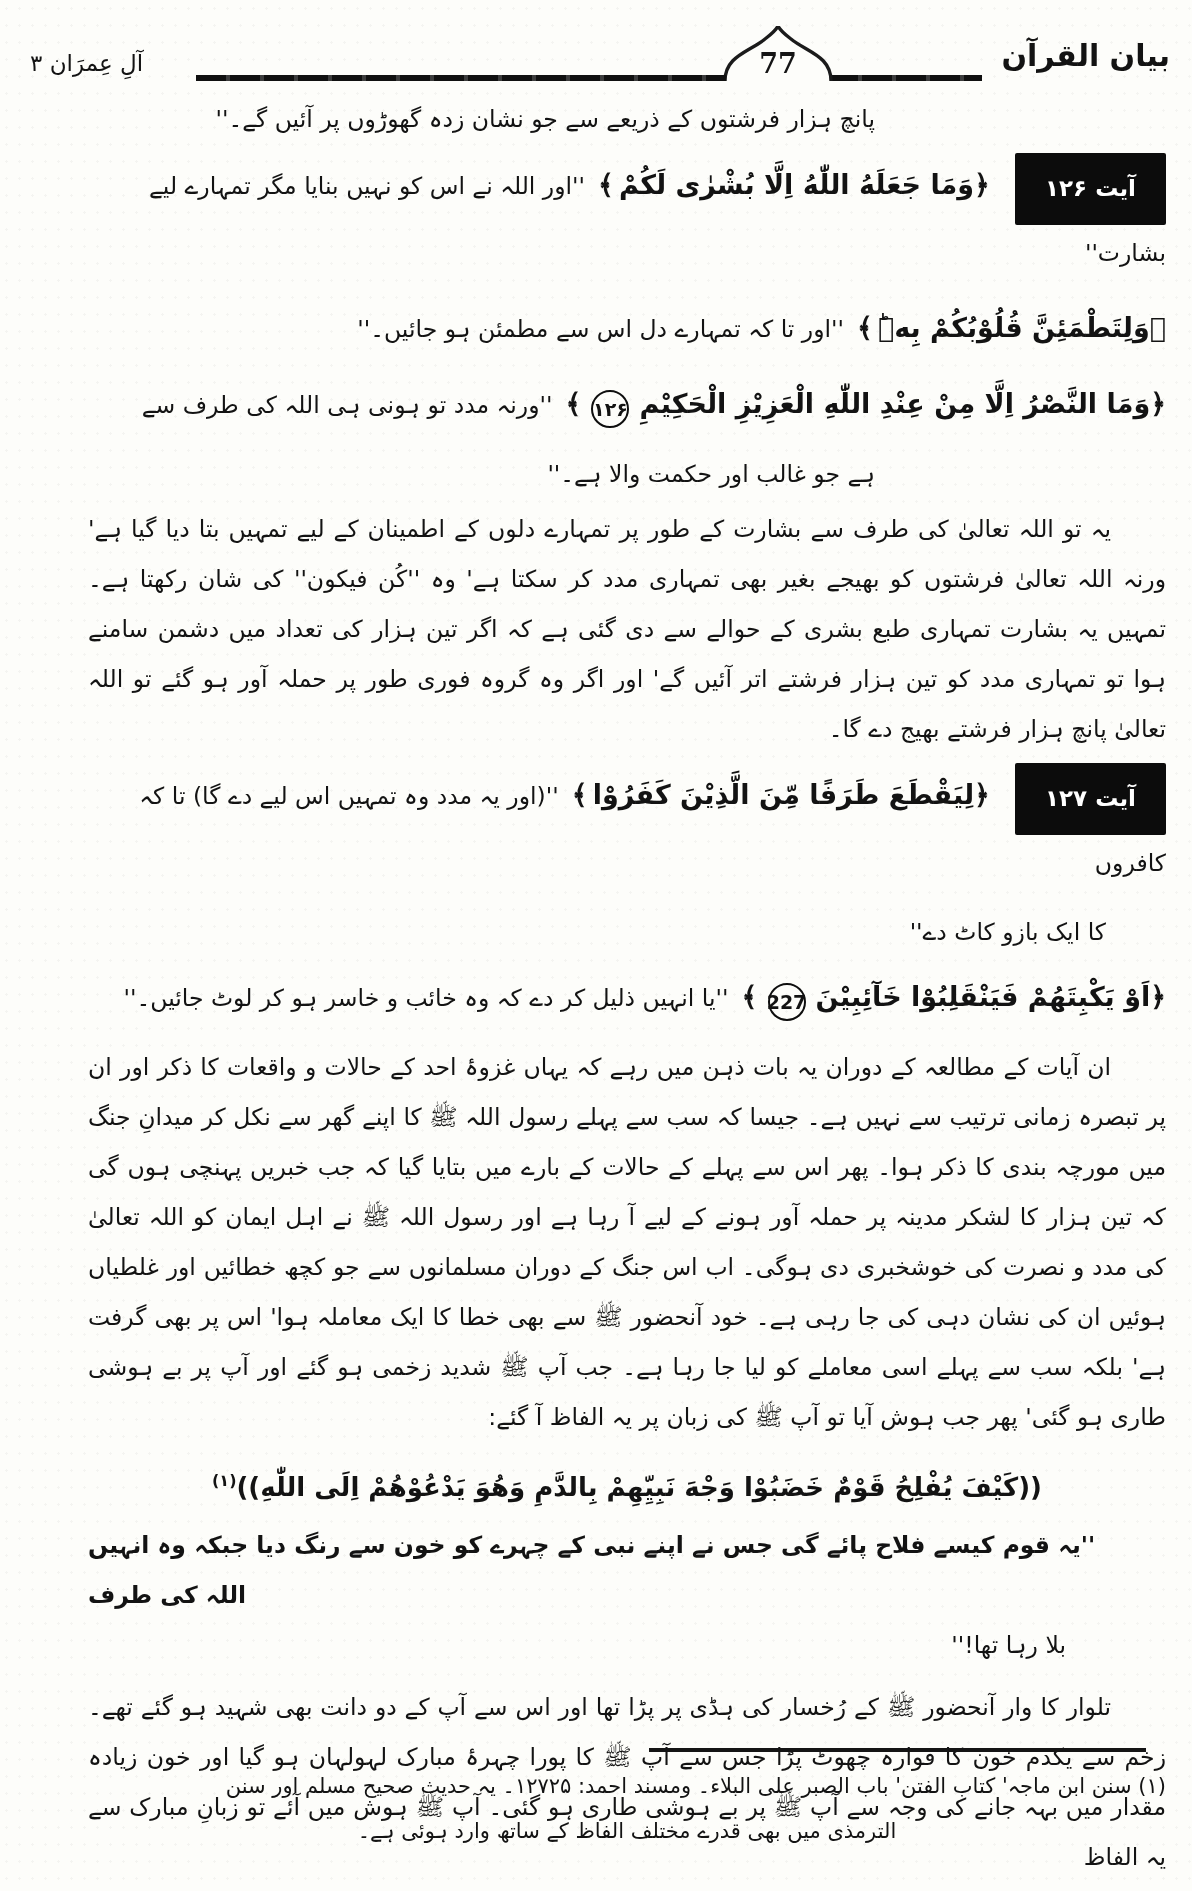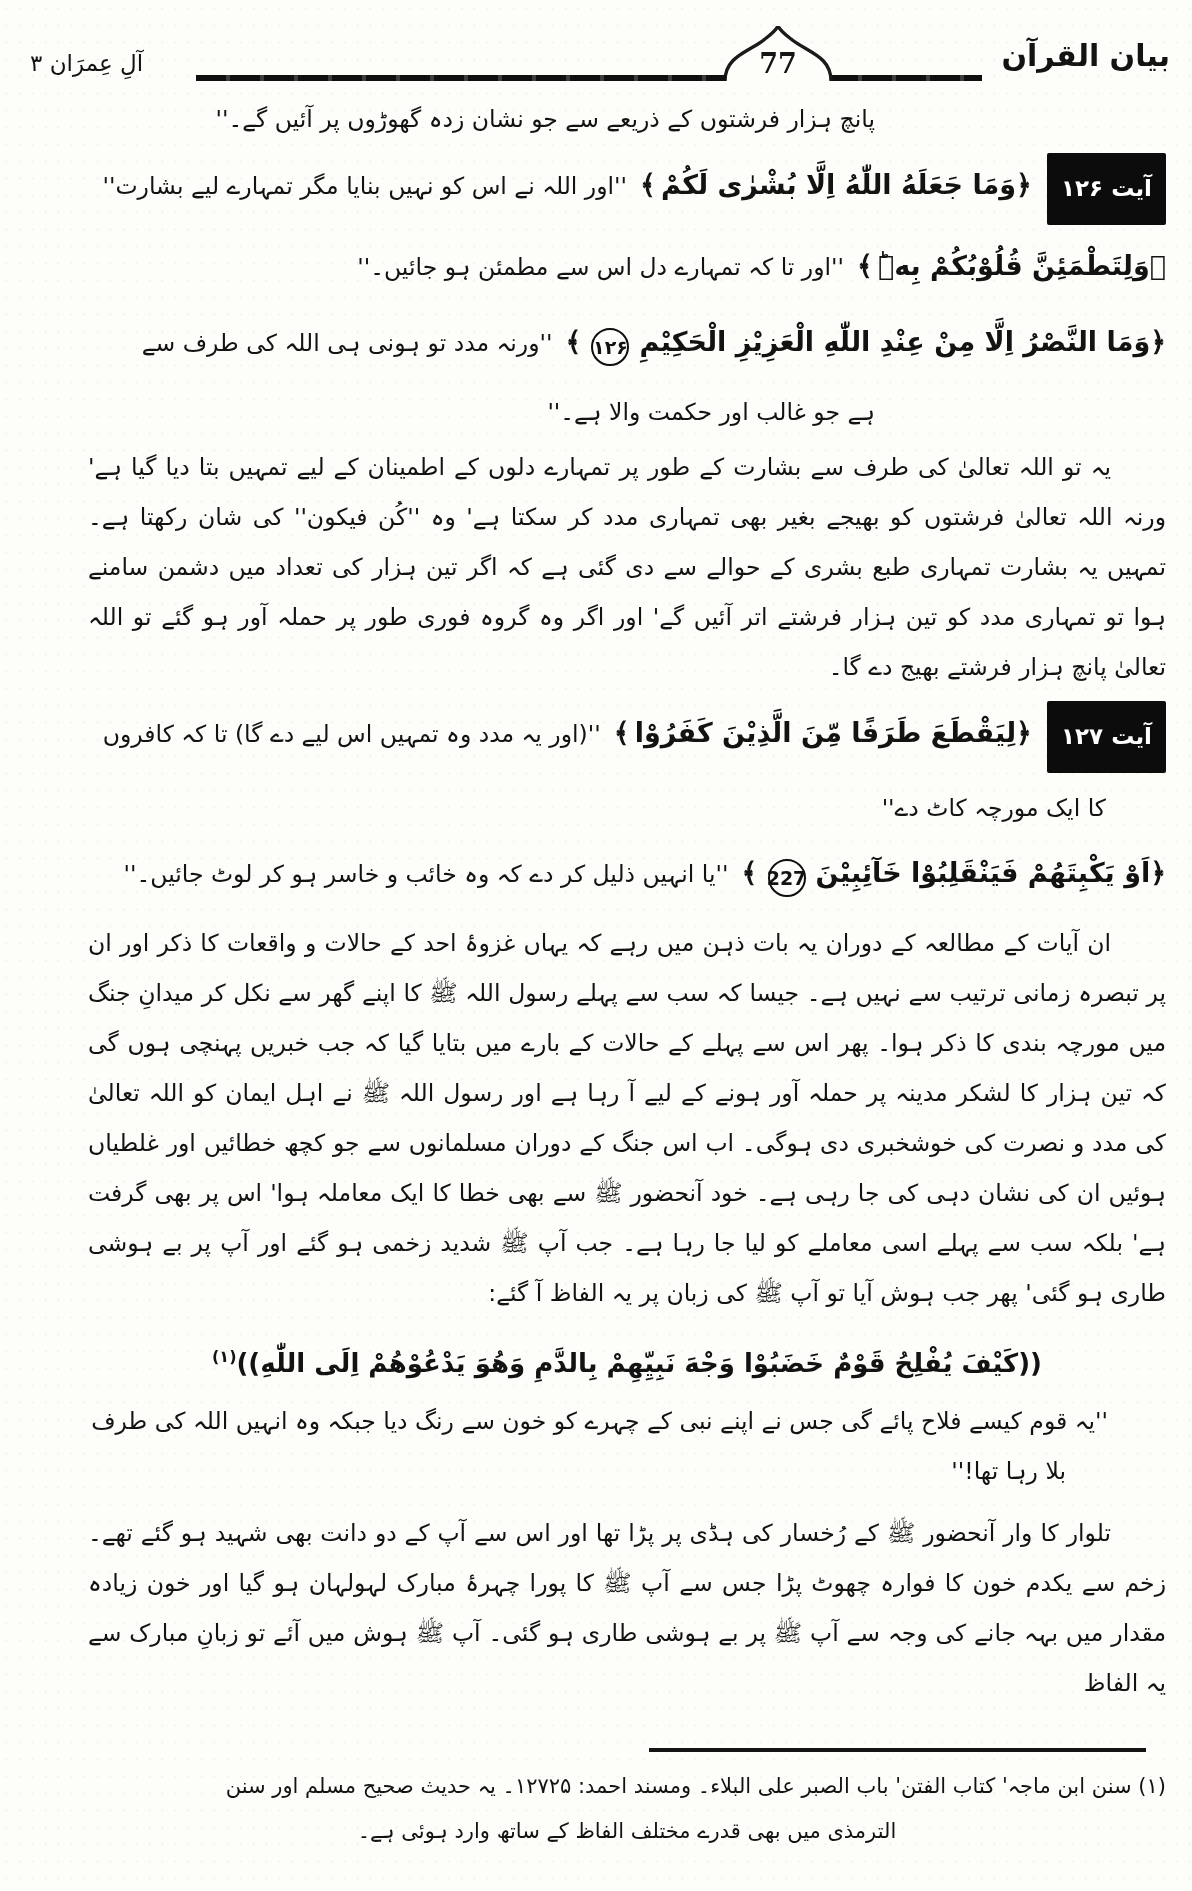--- a/index.html
+++ b/index.html
@@ -54,22 +54,22 @@
   }
   .verse-line{
     margin:9px 0 10px;
     line-height:62px;
     text-align:right;
   }
   .vmarker{
     display:inline-block;
     background:#0c0c0c;color:#fff;
     font-size:23px;font-weight:700;
-    padding:4px 14px 6px;
-    margin-left:10px;
+    padding:4px 30px 6px;
+    margin-left:20px;
     border-radius:2px;
     vertical-align:middle;
   }
   .vmarker:empty,.vnum:empty{display:none;}
   .ar{
     font-weight:700;font-size:27px;
     letter-spacing:0.5px;
   }
   .vnum{
     display:inline-flex;align-items:center;justify-content:center;
@@ -80,21 +80,21 @@
   }
   .verse-line .ut{margin-right:8px;}
   .hadith{
     text-align:center;
     font-weight:700;font-size:26px;
     line-height:58px;
     margin:10px 0 4px;
     white-space:nowrap;
   }
   .hadith .fn-mark{font-size:16px;font-weight:700;vertical-align:super;}
-  .ht1{margin-right:58px;text-align:right;}
+  .ht1{margin-right:58px;text-align:left;font-weight:bold;}
   .ht2{margin-right:100px;text-align:right;}
   .para3{margin-top:12px;}
   
   .footnote-area{position:absolute;top:1748px;right:26px;left:88px;}
   .fn-rule{
     height:4px;background:#141414;width:497px;
     margin:0 20px 12px auto;
   }
   .fn{font-size:21px;line-height:45px;}
   .fn-l1{text-align:right;}
@@ -149,21 +149,21 @@
     <div class="u para">یہ تو اللہ تعالیٰ کی طرف سے بشارت کے طور پر تمہارے دلوں کے اطمینان کے لیے تمہیں بتا دیا گیا ہے' ورنہ اللہ تعالیٰ فرشتوں کو بھیجے بغیر بھی تمہاری مدد کر سکتا ہے' وہ ''کُن فیکون'' کی شان رکھتا ہے۔ تمہیں یہ بشارت تمہاری طبع بشری کے حوالے سے دی گئی ہے کہ اگر تین ہزار کی تعداد میں دشمن سامنے ہوا تو تمہاری مدد کو تین ہزار فرشتے اتر آئیں گے' اور اگر وہ گروہ فوری طور پر حملہ آور ہو گئے تو اللہ تعالیٰ پانچ ہزار فرشتے بھیج دے گا۔</div>
 
     <div class="verse-line">
       <span class="vmarker">آیت ۱۲۷</span>
       <span class="ar">﴿لِيَقْطَعَ طَرَفًا مِّنَ الَّذِيْنَ كَفَرُوْا</span>
       
       <span class="ar">﴾</span>
       <span class="u ut">''(اور یہ مدد وہ تمہیں اس لیے دے گا) تا کہ کافروں</span>
     </div>
 
-    <div class="u t-line indent-mid">کا ایک مورچہ کاٹ دے''</div>
+    <div class="u t-line indent-mid">کا ایک بازو کاٹ دے''</div>
 
     <div class="verse-line">
       <span class="ar">﴿اَوْ يَكْبِتَهُمْ فَيَنْقَلِبُوْا خَآئِبِيْنَ</span>
       <span class="vnum">227</span>
       <span class="ar">﴾</span>
       <span class="u ut">''یا انہیں ذلیل کر دے کہ وہ خائب و خاسر ہو کر لوٹ جائیں۔''</span>
     </div>
 
     <div class="u para">ان آیات کے مطالعہ کے دوران یہ بات ذہن میں رہے کہ یہاں غزوۂ احد کے حالات و واقعات کا ذکر اور ان پر تبصرہ زمانی ترتیب سے نہیں ہے۔ جیسا کہ سب سے پہلے رسول اللہ ﷺ کا اپنے گھر سے نکل کر میدانِ جنگ میں مورچہ بندی کا ذکر ہوا۔ پھر اس سے پہلے کے حالات کے بارے میں بتایا گیا کہ جب خبریں پہنچی ہوں گی کہ تین ہزار کا لشکر مدینہ پر حملہ آور ہونے کے لیے آ رہا ہے اور رسول اللہ ﷺ نے اہل ایمان کو اللہ تعالیٰ کی مدد و نصرت کی خوشخبری دی ہوگی۔ اب اس جنگ کے دوران مسلمانوں سے جو کچھ خطائیں اور غلطیاں ہوئیں ان کی نشان دہی کی جا رہی ہے۔ خود آنحضور ﷺ سے بھی خطا کا ایک معاملہ ہوا' اس پر بھی گرفت ہے' بلکہ سب سے پہلے اسی معاملے کو لیا جا رہا ہے۔ جب آپ ﷺ شدید زخمی ہو گئے اور آپ پر بے ہوشی طاری ہو گئی' پھر جب ہوش آیا تو آپ ﷺ کی زبان پر یہ الفاظ آ گئے:</div>
 

